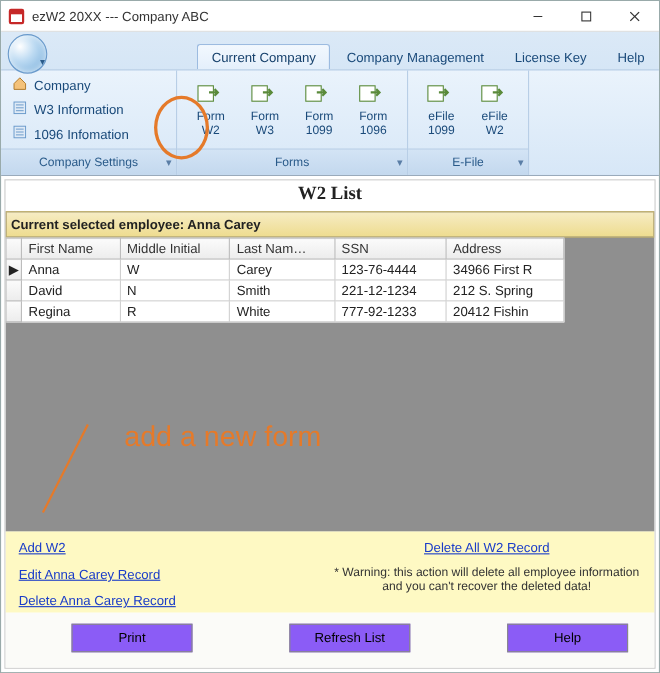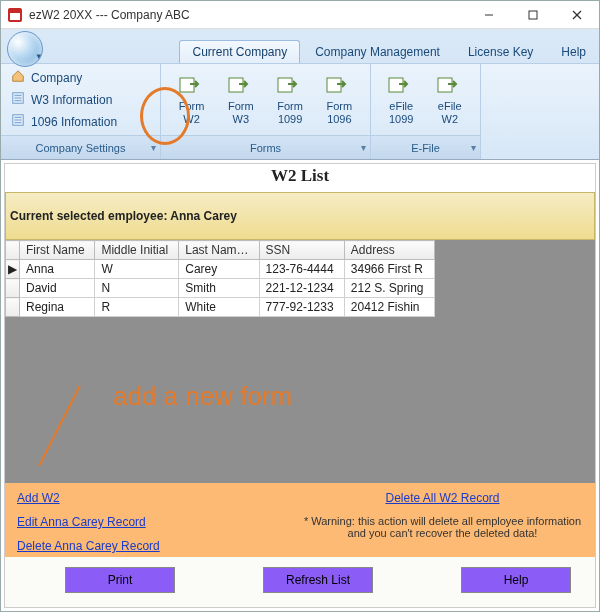--- a/index.html
+++ b/index.html
@@ -25,27 +25,27 @@
   .group-label .launcher { position:absolute; right:4px; font-size:10px; color:#5a7ea6; }
   .sidelist { display:flex; flex-direction:column; gap:3px; }
   .sidelist-item { display:flex; align-items:center; gap:6px; color:#1a4a7a; padding:1px 2px; cursor:pointer;}
   .big-btn { width:46px; display:flex; flex-direction:column; align-items:center; justify-content:center; color:#1a4a7a; cursor:pointer; padding:2px 0;}
   .big-btn .ico { width:28px; height:24px; margin-bottom:2px; }
   .big-btn span { font-size:11px; line-height:1.1; text-align:center; white-space:pre; }
   
   .main { flex:1; background:#fff; display:flex; flex-direction:column; border:1px solid #ccc; margin:3px; overflow:hidden;}
   .list-title { text-align:center; font-family:"Times New Roman",serif; font-weight:bold; font-size:17px; padding:2px 0 6px 0;}
   .grid-wrap { flex:1; background:#8f8f8f; position:relative; }
-  .selected-bar { background:linear-gradient(#f6ecc4,#eedc8f); border:1px solid #c7b56a; font-size:12px; padding:16px 4px; font-weight:bold;}
-  table.grid { border-collapse:collapse; background:#fff; font-size:12px; width:430px;}
+  .selected-bar { background:linear-gradient(#f6ecc4,#eedc8f); border:1px solid #c7b56a; font-size:12px; padding:4px 4px; font-weight:bold;}
+  table.grid { border-collapse:collapse; background:#fff; font-size:12px; width:508px;}
   table.grid th { background:linear-gradient(#fbfbfb,#ececec); border:1px solid #bcbcbc; font-weight:normal; padding:2px 6px; text-align:left; color:#333;}
   table.grid td { border:1px solid #d0d0d0; padding:2px 6px; background:#fff; }
   table.grid td.rowhead { width:14px; background:linear-gradient(#fbfbfb,#ececec); border:1px solid #bcbcbc; text-align:center; padding:0;}
   
-  .link-area { background:#fdba74; padding:8px 12px 4px 12px; display:flex; gap:4px;}
+  .link-area { background:#fef9c3; padding:8px 12px 4px 12px; display:flex; gap:4px;}
   .link-col { flex:1; display:flex; flex-direction:column; gap:10px; }
   .link-col.right { align-items:center; text-align:center; }
   a.action-link { color:#1a3cc8; text-decoration:underline; font-size:12px; cursor:pointer; width:fit-content;}
   .warning { font-size:11px; color:#333; }
   
   .btn-row { display:flex; justify-content:flex-end; gap:40px; padding:10px 24px 14px 0; background:#fbfbf8;}
   .btn { min-width:110px; height:26px; border:1px solid #888; background:#8b5cf6; cursor:pointer; font-size:12px;margin-left:48px;}
   
   .annot-circle { position:absolute; border:3px solid #e57a2a; border-radius:50%; pointer-events:none; }
   .annot-text { position:absolute; color:#e57a2a; font-family:Arial,sans-serif; font-size:26px; pointer-events:none; }

